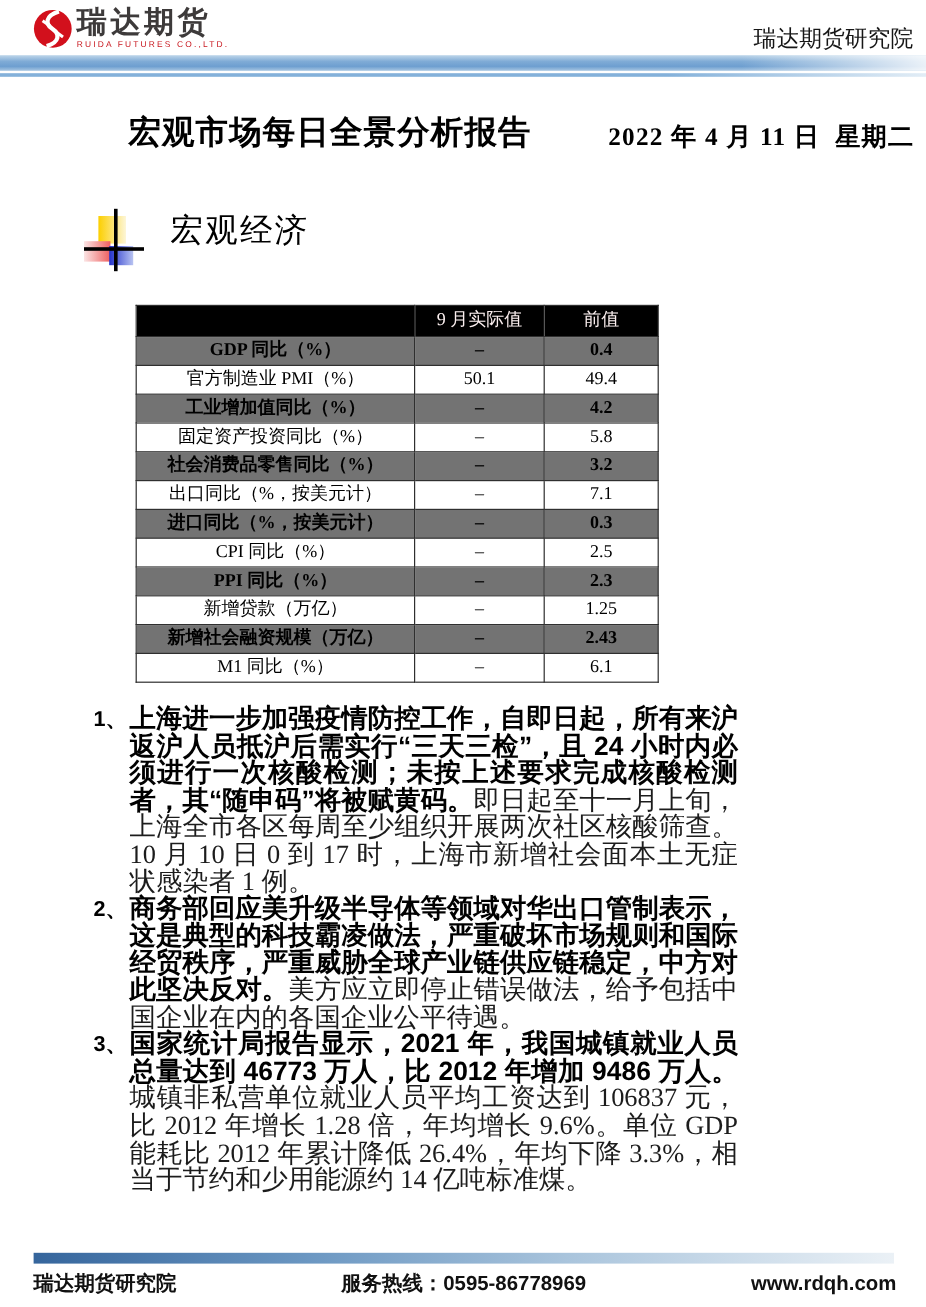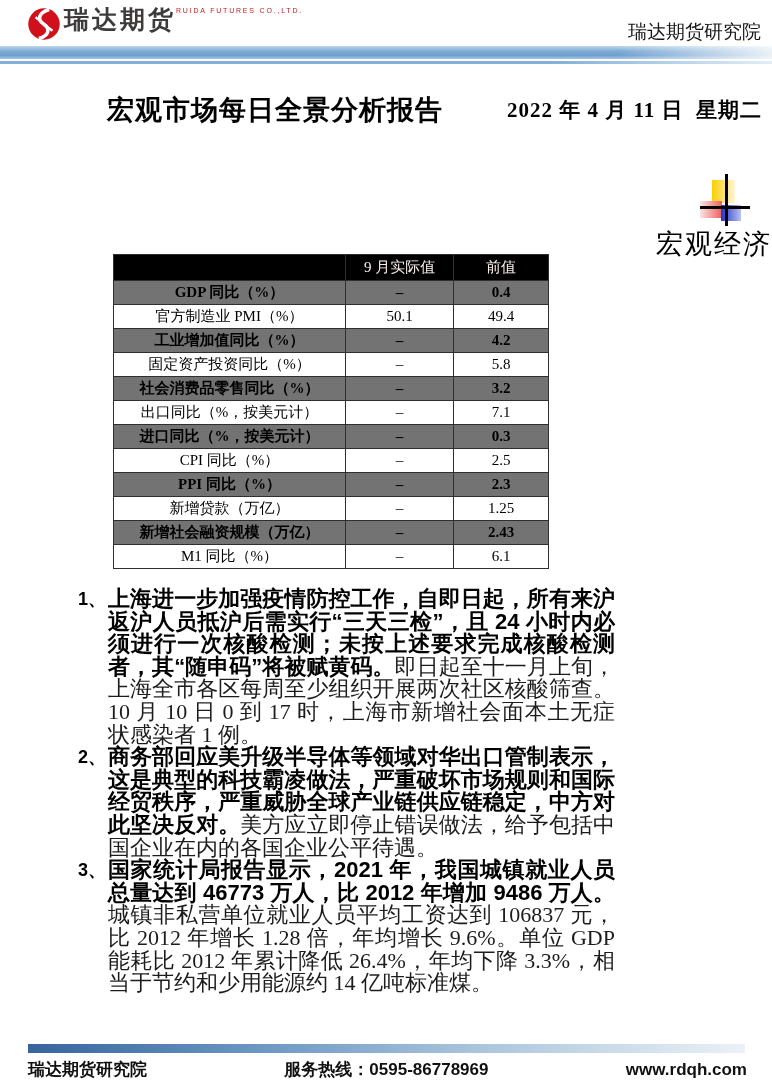--- a/index.html
+++ b/index.html
@@ -4,45 +4,45 @@
 <style>
   html,body{margin:0;padding:0;background:#fff;}
   .page{position:relative;width:772px;height:1089px;background:#fff;overflow:hidden;
         font-family:"Liberation Serif","DejaVu Serif",serif;color:#000;}
 
   
   .hdr{display:flex;justify-content:space-between;align-items:flex-start;
        padding:6px 8px 0 27px;height:37px;}
   .logo{display:flex;align-items:flex-start;gap:3px;}
   .logo svg{display:block;margin-top:1px;}
-  .logo-text{display:flex;flex-direction:row;}
+  .logo-text{display:flex;flex-direction:column;}
   .brand-cn{font-family:"Liberation Sans","DejaVu Sans",sans-serif;font-weight:700;
             font-size:25px;line-height:27px;color:#3d3a3a;letter-spacing:3px;}
   .brand-en{font-family:"Liberation Sans",sans-serif;font-size:7px;color:#c8171e;
             letter-spacing:1.8px;margin-top:1px;}
   .institute{font-family:"Liberation Sans","DejaVu Sans",sans-serif;font-size:19px;
              color:#161616;margin-top:13px;padding-right:3px;}
 
   
   .bar-main{height:13px;margin-top:3px;
      background:
        linear-gradient(to right, rgba(255,255,255,0) 80%, rgba(255,255,255,.85) 100%),
        linear-gradient(to bottom,#bed6ea 0%,#7fabd6 40%,#6e9fd0 72%,#a7c6e2 100%);}
   .bar-thin{height:3px;margin-top:2px;
      background:linear-gradient(to right,#84b1da 0%,#84b1da 72%,#e2edf6 100%);}
 
   
-  .title-row{display:flex;justify-content:space-between;align-items:center;
+  .title-row{display:flex;justify-content:space-between;align-items:flex-end;
              margin:28px 10px 4px 107px;}
   .title-row h1{margin:0;font-family:"Liberation Sans","DejaVu Sans",sans-serif;
                 font-weight:700;font-size:27px;letter-spacing:1px;}
   .date{font-weight:700;font-size:21px;letter-spacing:1px;white-space:pre;}
 
   
-  .section-head{display:flex;align-items:flex-end;margin:46px 0 4px 70px;height:52px;flex-direction:column;}
+  .section-head{display:flex;align-items:flex-start;margin:46px 0 4px 70px;height:52px;}
   .section-icon{position:relative;width:60px;height:52px;margin-right:12px;flex:none;}
   .sq{position:absolute;}
   .sq-yellow{left:12px;top:6px;width:23px;height:23px;
              background:linear-gradient(to right,#fccf00,#fdf6d8);}
   .sq-red{left:0;top:27px;width:22px;height:17px;
           background:linear-gradient(to left,#ee5f5f,#fbe4e4);}
   .sq-blue{left:21px;top:31px;width:20px;height:16px;
            background:linear-gradient(to right,#2433cb,#b8c3f1);}
   .cross-v{position:absolute;left:25px;top:0;width:3px;height:52px;background:#000;}
   .cross-h{position:absolute;left:0;top:32px;width:50px;height:3px;background:#000;}

